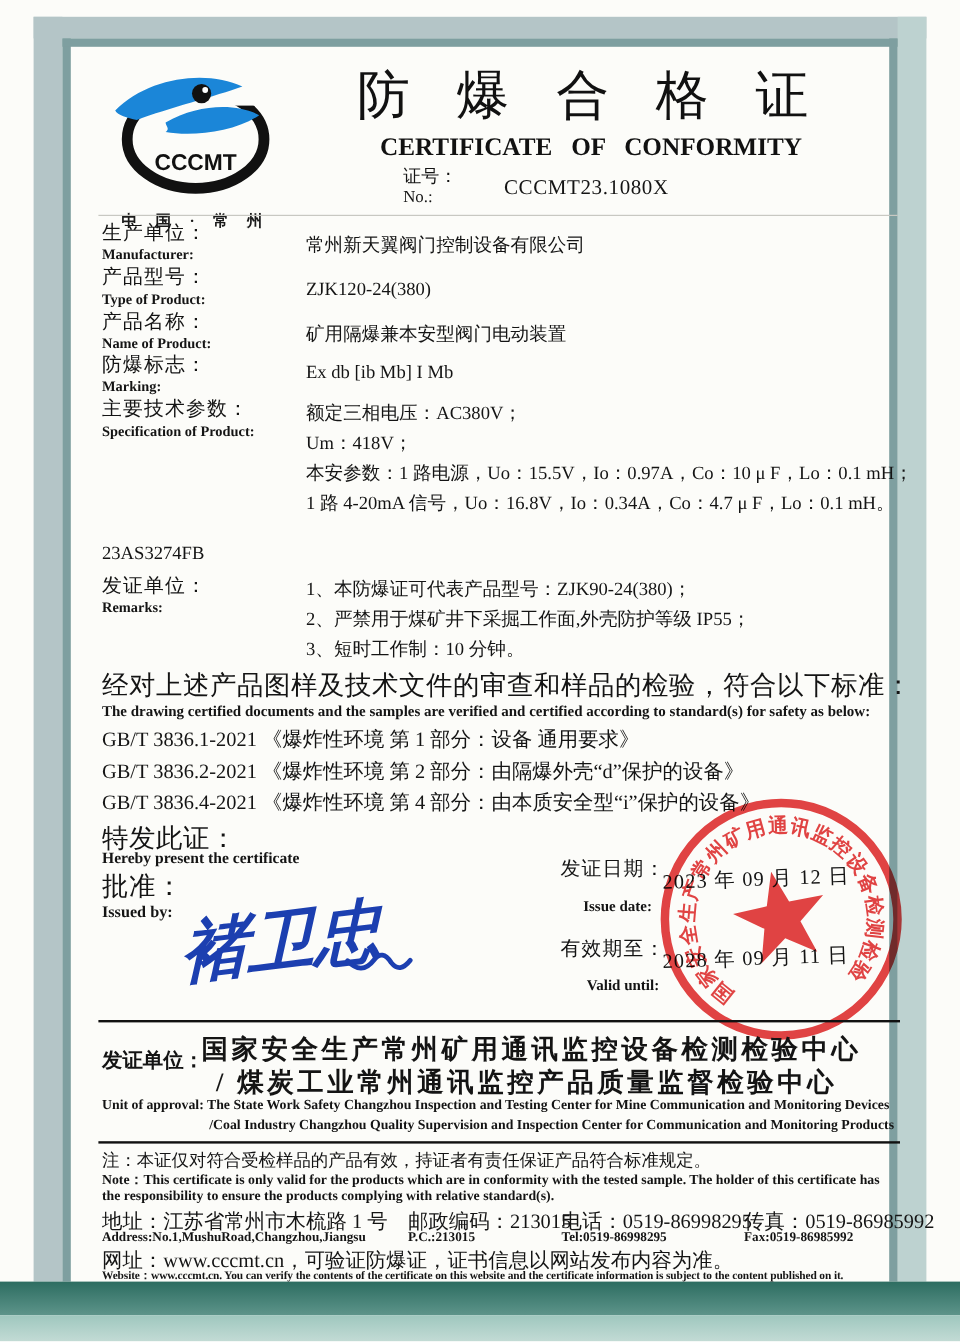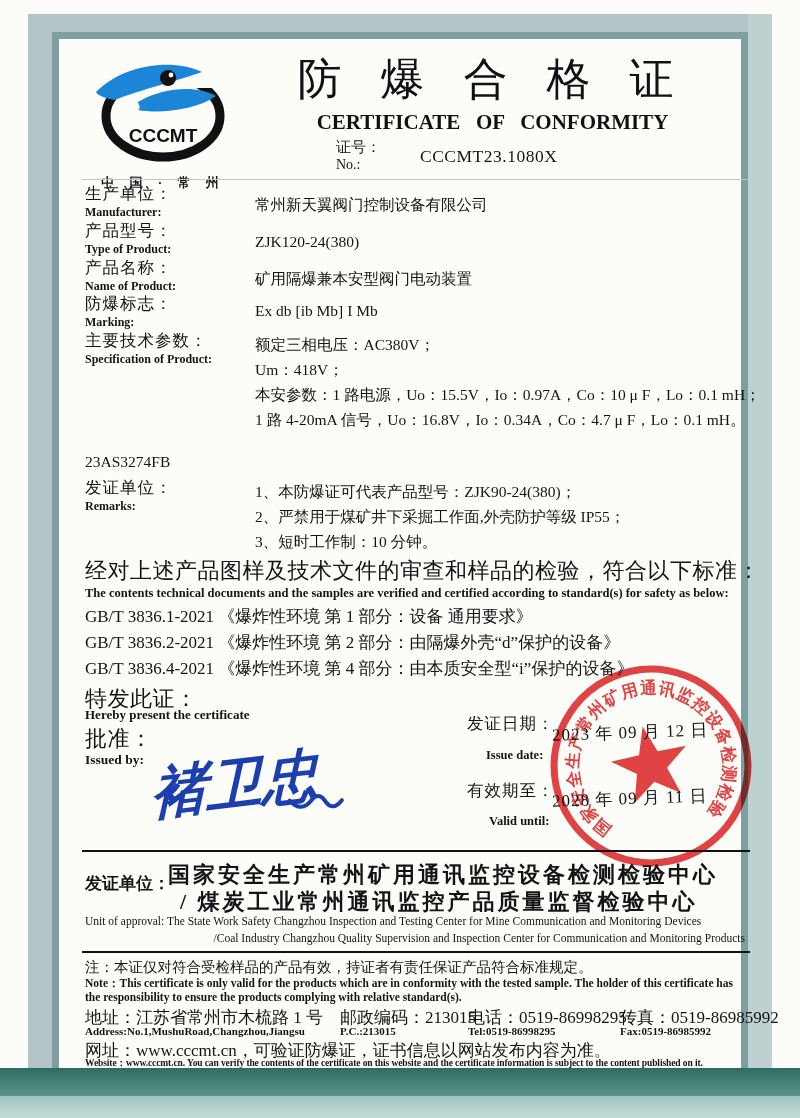--- a/index.html
+++ b/index.html
@@ -51,21 +51,21 @@
   .sig { position:absolute; left:138px; top:735px; width:230px; height:95px; }
   .date-label-cn { font-size:16.5px; letter-spacing:1px; }
   .date-label-en { font-size:12.5px; font-weight:bold; }
   .date-value { font-size:17px; letter-spacing:1px; transform:rotate(-2deg); }
   .stamp { position:absolute; left:545px; top:660px; width:212px; height:212px; transform:rotate(-12deg); opacity:.9; mix-blend-mode:multiply; }
 
   
   .rule { position:absolute; left:82px; right:50px; height:2px; background:#111; }
   .unit-label { font-size:17px; font-weight:bold; }
   .unit-cn { font-size:22px; font-weight:bold; letter-spacing:3px; }
-  .unit-en { font-size:11.5px; font-weight:normal; }
+  .unit-en { font-size:11.5px; font-weight:bold; }
 
   
   .note-cn { font-size:14.5px; }
   .small-en { font-size:11.5px; font-weight:bold; }
   .contact-cn { font-size:17px; }
   .contact-en { font-size:11px; font-weight:bold; }
   .web-en { font-size:9.5px; font-weight:bold; letter-spacing:-.1px; }
 </style>
 </head>
 <body>
@@ -162,21 +162,21 @@
         <div class="en">Remarks:</div>
       </div>
     <div class="val multi">
       <div>1、本防爆证可代表产品型号：ZJK90-24(380)；</div>
       <div>2、严禁用于煤矿井下采掘工作面,外壳防护等级 IP55；</div>
       <div>3、短时工作制：10 分钟。</div>
     </div>
   </div>
 
   <div class="abs std-cn" style="left:85px; top:556px">经对上述产品图样及技术文件的审查和样品的检验，符合以下标准：</div>
-  <div class="abs std-en" style="left:85px; top:586px">The contents technical documents and the samples are verified and certified according to standard(s) for safety as below:</div>
+  <div class="abs std-en" style="left:85px; top:586px">The drawing certified documents and the samples are verified and certified according to standard(s) for safety as below:</div>
   <div class="abs std-item" style="left:85px; top:605px">GB/T 3836.1-2021 《爆炸性环境 第 1 部分：设备 通用要求》</div>
   <div class="abs std-item" style="left:85px; top:631px">GB/T 3836.2-2021 《爆炸性环境 第 2 部分：由隔爆外壳“d”保护的设备》</div>
   <div class="abs std-item" style="left:85px; top:657px">GB/T 3836.4-2021 《爆炸性环境 第 4 部分：由本质安全型“i”保护的设备》</div>
   <div class="abs std-cn" style="left:85px; top:684px">特发此证：</div>
   <div class="abs std-en" style="left:85px; top:707px; font-size:13px">Hereby present the certificate</div>
 
   <div class="abs std-cn" style="left:85px; top:724px">批准：</div>
   <div class="abs std-en" style="left:85px; top:752px; font-size:13.5px">Issued by:</div>
   <svg class="sig" viewBox="0 0 230 95">
     <g transform="rotate(-7 115 55)">

